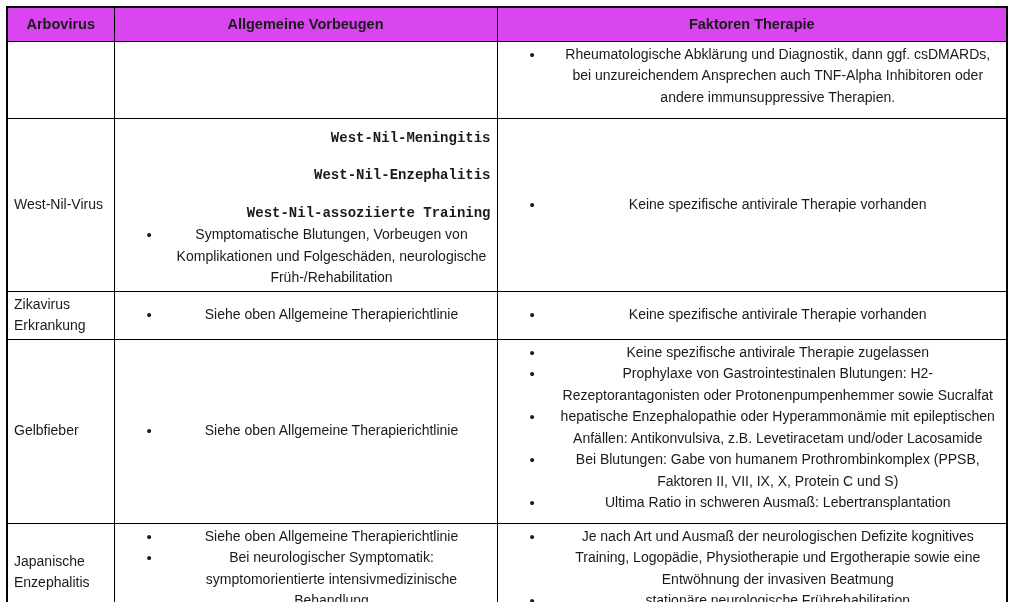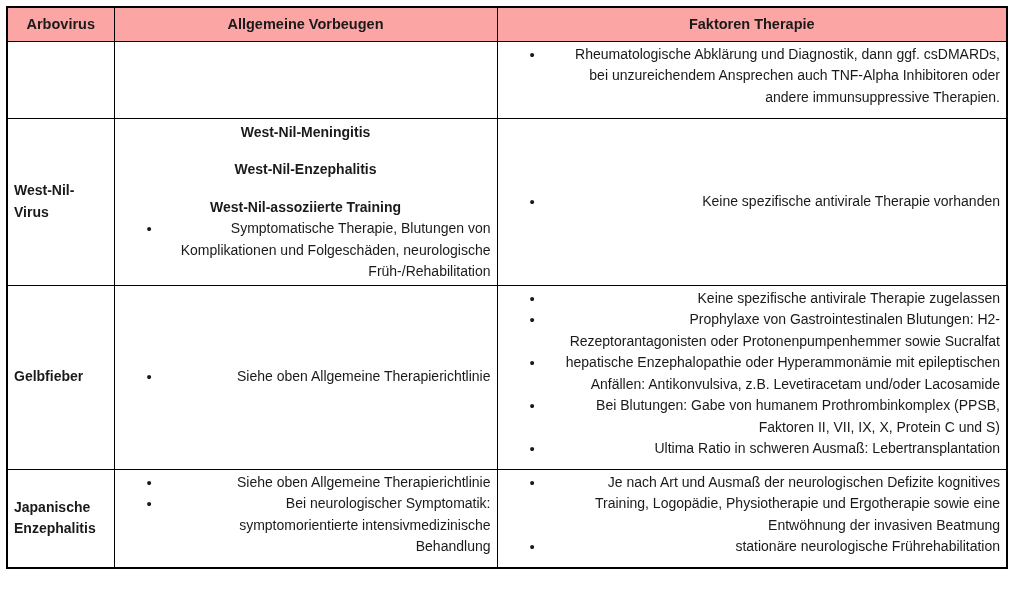--- a/index.html
+++ b/index.html
@@ -20,60 +20,61 @@
     border: 2px solid #000;
   }
   .arbo th, .arbo td {
     border: 1.5px solid #000;
     padding: 2px 6px;
     font-size: 14px;
     line-height: 21.5px;
     overflow: hidden;
   }
   .arbo th {
-    background: #fca5a5;
+    background: #d946ef;
     text-align: center;
     font-weight: bold;
     font-size: 14.5px;
     height: 34px;
   }
   col.c1 { width: 107px; }
   col.c2 { width: 383px; }
   col.c3 { width: 510px; }
 
   td.v-top { vertical-align: top; }
   td.v-mid { vertical-align: middle; }
 
   .virus-cell {
-    font-weight: bold;
+    font-weight: normal;
     line-height: 19px;
     padding-left: 8px;
   }
 
   ul.bullets {
     list-style: none;
     margin: 0;
     padding: 0;
   }
   ul.bullets li {
     position: relative;
     padding-left: 52px;
-    text-align: right;
+    text-align: center;
   }
   ul.bullets li::before {
     content: "\2022";
     position: absolute;
     left: 26px;
     top: 0;
     font-size: 15px;
   }
   .subheading {
     font-weight: bold;
-    text-align: center;
-    margin: 1px 0 16px 0;
+    text-align: right;
+    margin: 7px 0 16px 0;
+    font-family: Liberation Mono, monospace;
   }
   .subheading.last { margin-bottom: 0; }
   .pad-top { padding-top: 6px; }
 </style>
 </head>
 <body>
 
 <table class="arbo">
   <colgroup>
     <col class="c1">
@@ -99,30 +100,43 @@
       </td>
     </tr>
 
     <tr style="height:160px">
       <td class="virus-cell v-mid">West-Nil-Virus</td>
       <td class="v-top pad-top">
         <div class="subheading">West-Nil-Meningitis</div>
         <div class="subheading">West-Nil-Enzephalitis</div>
         <div class="subheading last">West-Nil-assoziierte Training</div>
         <ul class="bullets">
-          <li>Symptomatische Therapie, Blutungen von Komplikationen und Folgeschäden, neurologische Früh-/Rehabilitation</li>
+          <li>Symptomatische Blutungen, Vorbeugen von Komplikationen und Folgeschäden, neurologische Früh-/Rehabilitation</li>
         </ul>
       </td>
       <td class="v-mid">
         <ul class="bullets">
           <li>Keine spezifische antivirale Therapie vorhanden</li>
         </ul>
       </td>
     </tr>
 
+    <tr style="height:37px">
+      <td class="virus-cell v-mid">Zikavirus Erkrankung</td>
+      <td class="v-mid">
+        <ul class="bullets">
+          <li>Siehe oben Allgemeine Therapierichtlinie</li>
+        </ul>
+      </td>
+      <td class="v-mid">
+        <ul class="bullets">
+          <li>Keine spezifische antivirale Therapie vorhanden</li>
+        </ul>
+      </td>
+    </tr>
 
     <tr style="height:184px">
       <td class="virus-cell v-mid">Gelbfieber</td>
       <td class="v-mid">
         <ul class="bullets">
           <li>Siehe oben Allgemeine Therapierichtlinie</li>
         </ul>
       </td>
       <td class="v-top pad-top">
         <ul class="bullets">

